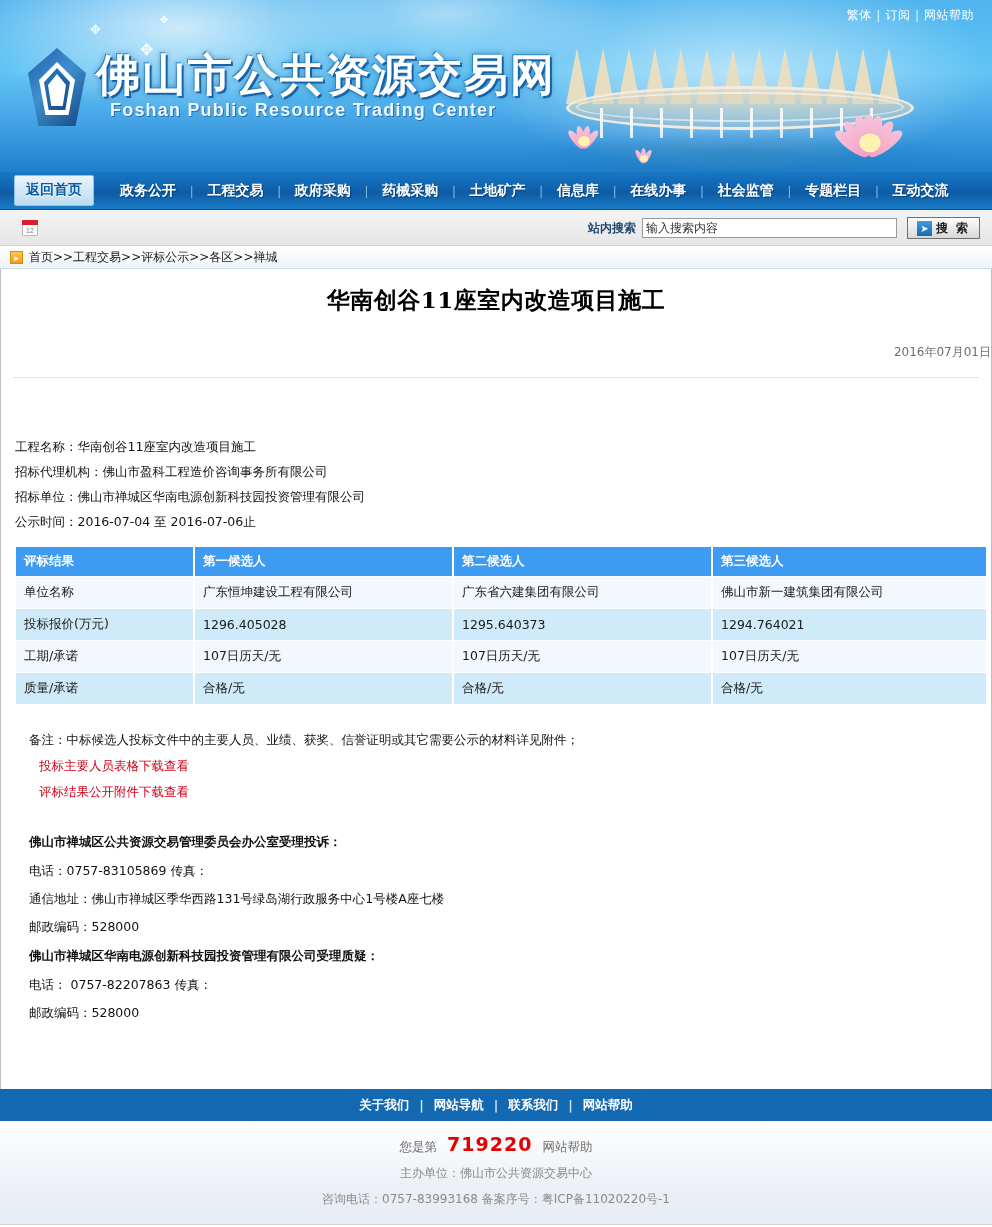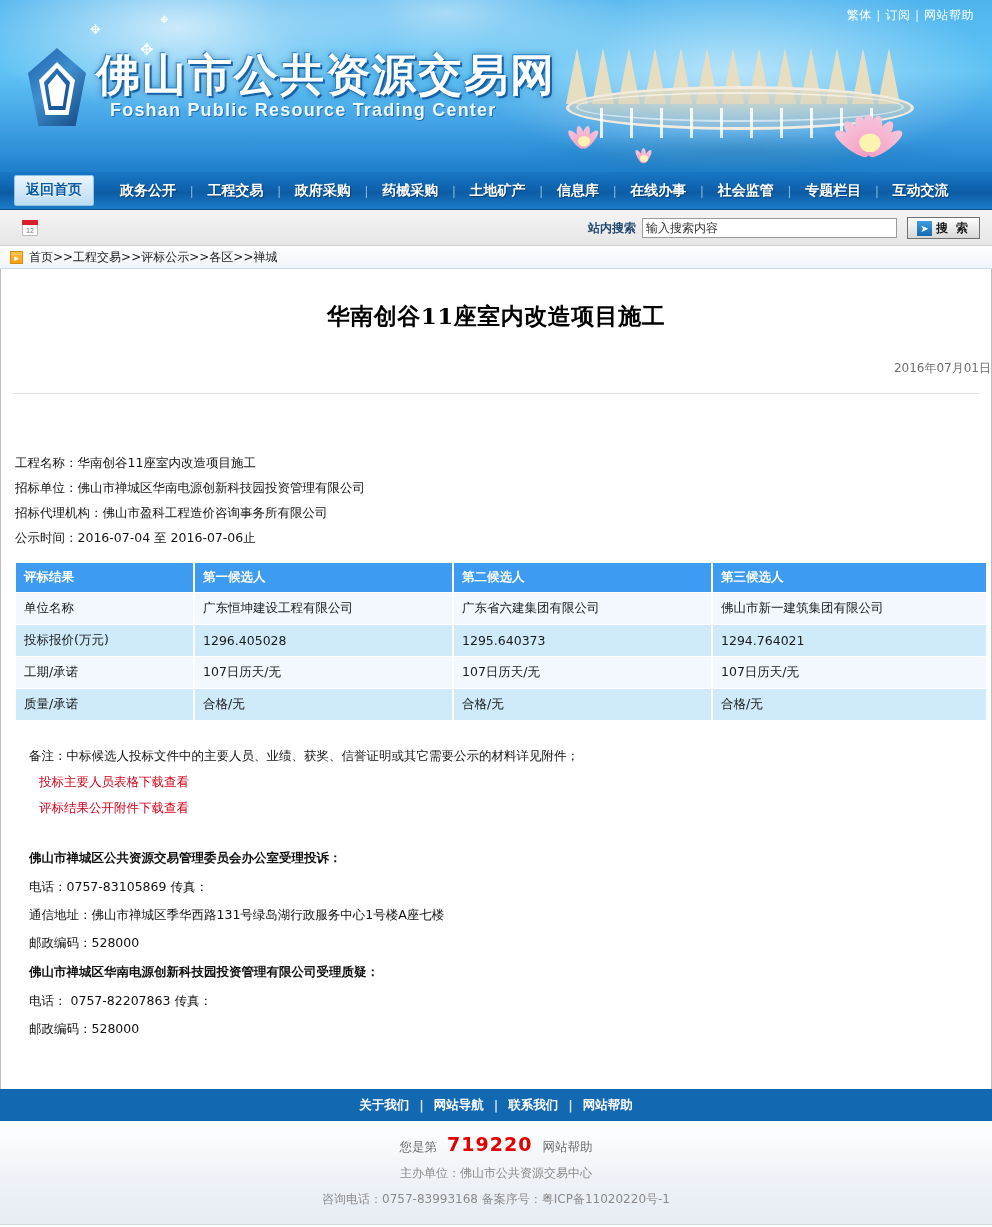--- a/index.html
+++ b/index.html
@@ -218,21 +218,21 @@
     border-right: 1px solid #bfbfbf;
     min-height: 820px;
     background:#fff;
     position:relative;
   }
   .doc-title {
     text-align:center;
     font-size: 23px; font-weight: bold;
     color:#000;
     font-family: "DejaVu Serif","Liberation Serif", serif;
-    padding-top: 32px;
+    padding-top: 16px;
     letter-spacing: .5px;
   }
   .doc-date {
     text-align:right; font-size: 12px; color:#6e6e6e;
     padding-top: 28px;
     font-family: "DejaVu Sans","Liberation Sans",sans-serif;
   }
   .title-rule {
     margin: 16px 12px 0 12px; border-top:1px solid #e2e2e2;
   }
@@ -432,22 +432,22 @@
     <span class="crumb-text">首页&gt;&gt;工程交易&gt;&gt;评标公示&gt;&gt;各区&gt;&gt;禅城</span>
   </div>
 
   <div class="content-frame">
     <div class="doc-title">华南创谷11座室内改造项目施工</div>
     <div class="doc-date">2016年07月01日</div>
     <div class="title-rule"></div>
 
     <div class="info-block">
       <div class="info-line">工程名称：华南创谷11座室内改造项目施工</div>
+      <div class="info-line">招标代理机构：佛山市盈科工程造价咨询事务所有限公司</div>
       <div class="info-line">招标单位：佛山市禅城区华南电源创新科技园投资管理有限公司</div>
-      <div class="info-line">招标代理机构：佛山市盈科工程造价咨询事务所有限公司</div>
       <div class="info-line">公示时间：2016-07-04 至  2016-07-06止</div>
     </div>
 
     <table class="result">
       <colgroup>
         <col style="width:177px">
           <col style="width:257px">
           <col style="width:257px">
           <col style="width:273px">
       </colgroup>

